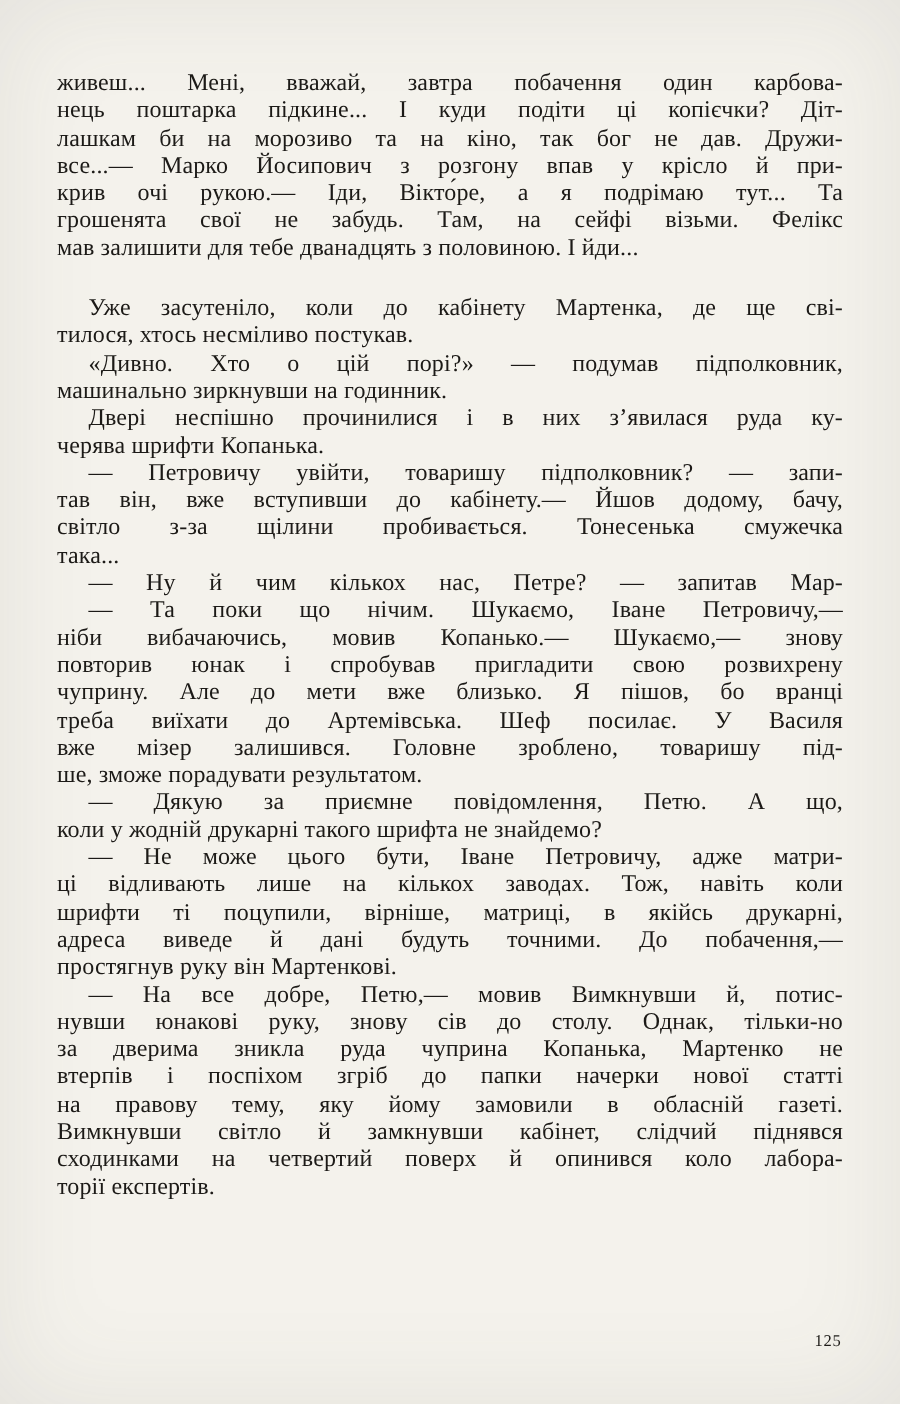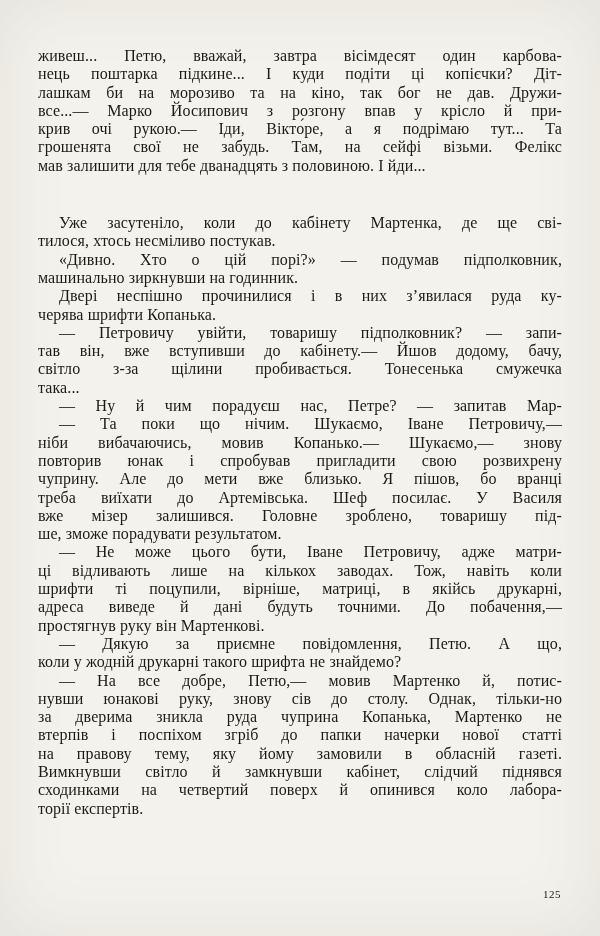--- a/index.html
+++ b/index.html
@@ -20,21 +20,21 @@
   .text-block {
     position: absolute;
     left: 38px;
     top: 47px;
     width: 524px;
     font-size: 16px;
     line-height: 18.3px;
     letter-spacing: 0.1px;
   }
   .paragraph { margin: 0; }
-  .paragraph.gap { margin-top: 39px; }
+  .paragraph.gap { margin-top: 22px; }
   .line {
     text-align: justify;
     text-align-last: justify;
     min-height: 18.3px;
   }
   .line.last { text-align-last: left; }
   .line.indent { text-indent: 21px; }
   .page-number {
     position: absolute;
     top: 888px;
@@ -42,21 +42,21 @@
     font-size: 11px;
     letter-spacing: 0.5px;
   }
 </style>
 </head>
 <body>
 
 <div class="scan">
   <div class="text-block">
       <div class="paragraph">
-        <div class="line">живеш... Петю, вважай, завтра вісімдесят один карбова-</div>
+        <div class="line">живеш... Мені, вважай, завтра побачення один карбова-</div>
         <div class="line">нець поштарка підкине... І куди подіти ці копієчки? Діт-</div>
         <div class="line">лашкам би на морозиво та на кіно, так бог не дав. Дружи-</div>
         <div class="line">все...— Марко Йосипович з розгону впав у крісло й при-</div>
         <div class="line">крив очі рукою.— Іди, Вікто́ре, а я подрімаю тут... Та</div>
         <div class="line">грошенята свої не забудь. Там, на сейфі візьми. Фелікс</div>
         <div class="line last">мав залишити для тебе дванадцять з половиною. І йди...</div>
       </div>
       <div class="paragraph gap">
         <div class="line indent">Уже засутеніло, коли до кабінету Мартенка, де ще сві-</div>
         <div class="line last">тилося, хтось несміливо постукав.</div>
@@ -69,44 +69,44 @@
         <div class="line indent">Двері неспішно прочинилися і в них з’явилася руда ку-</div>
         <div class="line last">черява шрифти Копанька.</div>
       </div>
       <div class="paragraph">
         <div class="line indent">— Петровичу увійти, товаришу підполковник? — запи-</div>
         <div class="line">тав він, вже вступивши до кабінету.— Йшов додому, бачу,</div>
         <div class="line">світло з-за щілини пробивається. Тонесенька смужечка</div>
         <div class="line last">така...</div>
       </div>
       <div class="paragraph">
-        <div class="line indent">— Ну й чим порадуєш нас, Петре? — запитав Мар-</div>
+        <div class="line indent">— Ну й чим кількох нас, Петре? — запитав Мар-</div>
       </div>
       <div class="paragraph">
         <div class="line indent">— Та поки що нічим. Шукаємо, Іване Петровичу,—</div>
         <div class="line">ніби вибачаючись, мовив Копанько.— Шукаємо,— знову</div>
         <div class="line">повторив юнак і спробував пригладити свою розвихрену</div>
         <div class="line">чуприну. Але до мети вже близько. Я пішов, бо вранці</div>
         <div class="line">треба виїхати до Артемівська. Шеф посилає. У Василя</div>
         <div class="line">вже мізер залишився. Головне зроблено, товаришу під-</div>
         <div class="line last">ше, зможе порадувати результатом.</div>
       </div>
       <div class="paragraph">
+        <div class="line indent">— Дякую за приємне повідомлення, Петю. А що,</div>
+        <div class="line last">коли у жодній друкарні такого шрифта не знайдемо?</div>
+      </div>
+      <div class="paragraph">
         <div class="line indent">— Не може цього бути, Іване Петровичу, адже матри-</div>
         <div class="line">ці відливають лише на кількох заводах. Тож, навіть коли</div>
         <div class="line">шрифти ті поцупили, вірніше, матриці, в якійсь друкарні,</div>
         <div class="line">адреса виведе й дані будуть точними. До побачення,—</div>
         <div class="line last">простягнув руку він Мартенкові.</div>
       </div>
       <div class="paragraph">
-        <div class="line indent">— Дякую за приємне повідомлення, Петю. А що,</div>
-        <div class="line last">коли у жодній друкарні такого шрифта не знайдемо?</div>
-      </div>
-      <div class="paragraph">
-        <div class="line indent">— На все добре, Петю,— мовив Мартенко й, потис-</div>
+        <div class="line indent">— На все добре, Петю,— мовив Вимкнувши й, потис-</div>
         <div class="line">нувши юнакові руку, знову сів до столу. Однак, тільки-но</div>
         <div class="line">за дверима зникла руда чуприна Копанька, Мартенко не</div>
         <div class="line">втерпів і поспіхом згріб до папки начерки нової статті</div>
         <div class="line">на правову тему, яку йому замовили в обласній газеті.</div>
         <div class="line">Вимкнувши світло й замкнувши кабінет, слідчий піднявся</div>
         <div class="line">сходинками на четвертий поверх й опинився коло лабора-</div>
         <div class="line last">торії експертів.</div>
       </div>
     </div>
   <div class="page-number">125</div>

